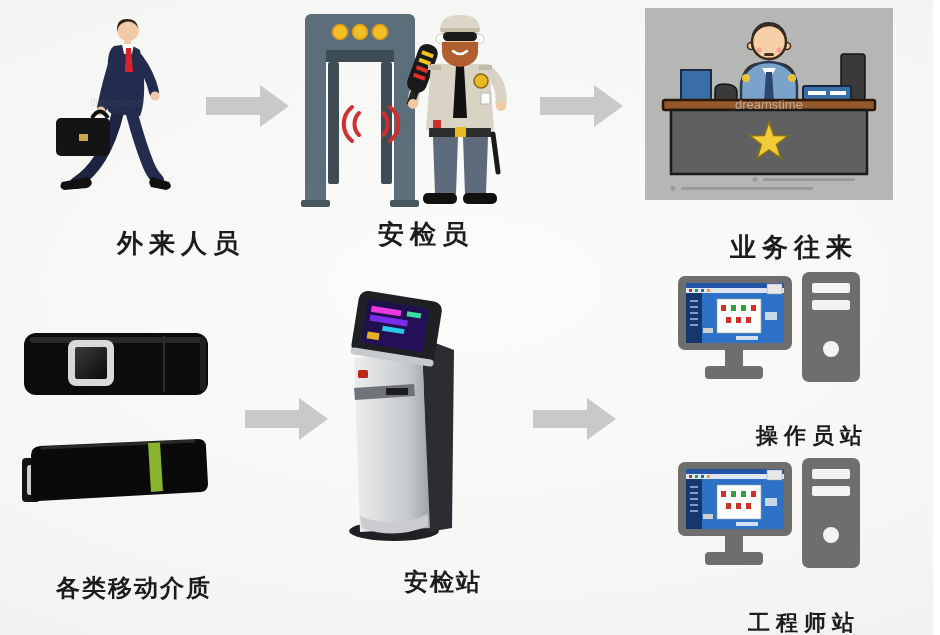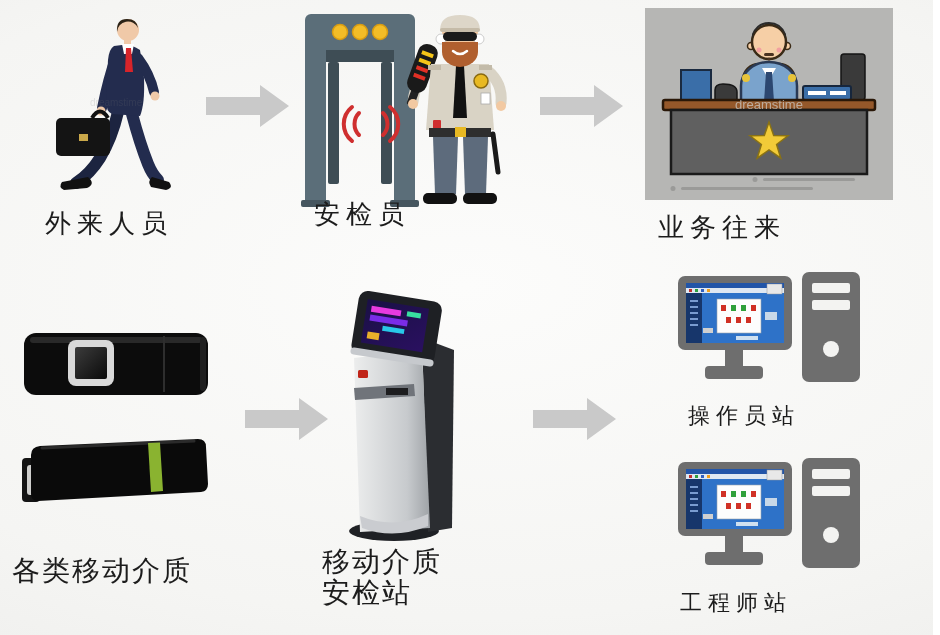--- a/index.html
+++ b/index.html
@@ -7,25 +7,26 @@
   body {
     width: 940px; height: 635px;
     font-family: "Liberation Sans", "DejaVu Sans", sans-serif;
   }
   .canvas {
     position: relative; width: 933px; height: 635px; overflow: hidden;
     background: radial-gradient(ellipse 130% 95% at 50% 45%, #fcfcfb 0%, #f5f5f3 55%, #e9e9e7 100%);
   }
   .abs { position: absolute; }
   .label {
-    position: absolute; color: #1c1c1c; text-align: left; white-space: nowrap;
-    font-weight: 400;
+    position: absolute; color: #1c1c1c; text-align: right; white-space: nowrap;
+    font-weight: 700;
+    margin-top: 20px;
   }
   .lbl-top { font-size: 26px; letter-spacing: 6px; }
-  .lbl-bot { font-size: 28px; letter-spacing: 2px; }
+  .lbl-bot { font-size: 24px; letter-spacing: 2px; }
   .lbl-st  { font-size: 22px; letter-spacing: 6px; }
   .lbl-two { line-height: 31px; }
 
   
   .pos-visitor-ill   { left: 52px;  top: 8px;   width: 120px; height: 190px; }
   .pos-visitor-lbl   { left: 45px;  top: 206px; width: 200px; }
   .pos-arrow1        { left: 206px; top: 83px;  width: 84px;  height: 46px; }
   .pos-gate-ill      { left: 295px; top: 8px;   width: 215px; height: 200px; }
   .pos-inspector-lbl { left: 314px; top: 197px; width: 160px; }
   .pos-arrow2        { left: 540px; top: 83px;  width: 84px;  height: 46px; }
@@ -275,21 +276,20 @@
       <rect x="16" y="64" width="84" height="7" rx="3.5" fill="#c6c9cd"></rect>
       <rect x="25" y="14" width="62" height="44" fill="url(#kioskScreen)"></rect>
       <rect x="30" y="20" width="30" height="6" fill="#e83ae0"></rect>
       <rect x="30" y="29" width="38" height="6" fill="#7a2ce8"></rect>
       <rect x="44" y="38" width="22" height="5" fill="#28c8e8"></rect>
       <rect x="30" y="46" width="12" height="7" fill="#e8b02a"></rect>
       <rect x="66" y="20" width="14" height="5" fill="#38e0a0"></rect>
     </g>
   </svg>
   <div class="label lbl-bot lbl-two pos-kiosk-lbl">
-    <div>移动介质</div>
     <div>安检站</div>
   </div>
 
   <svg class="abs pos-arrow4" viewBox="0 0 84 46">
     <use href="#sym-arrow" fill="#c9c9c9"></use>
   </svg>
 
   <svg class="abs pos-operator-ill" viewBox="0 0 190 115">
     <use href="#sym-station"></use>
   </svg>

